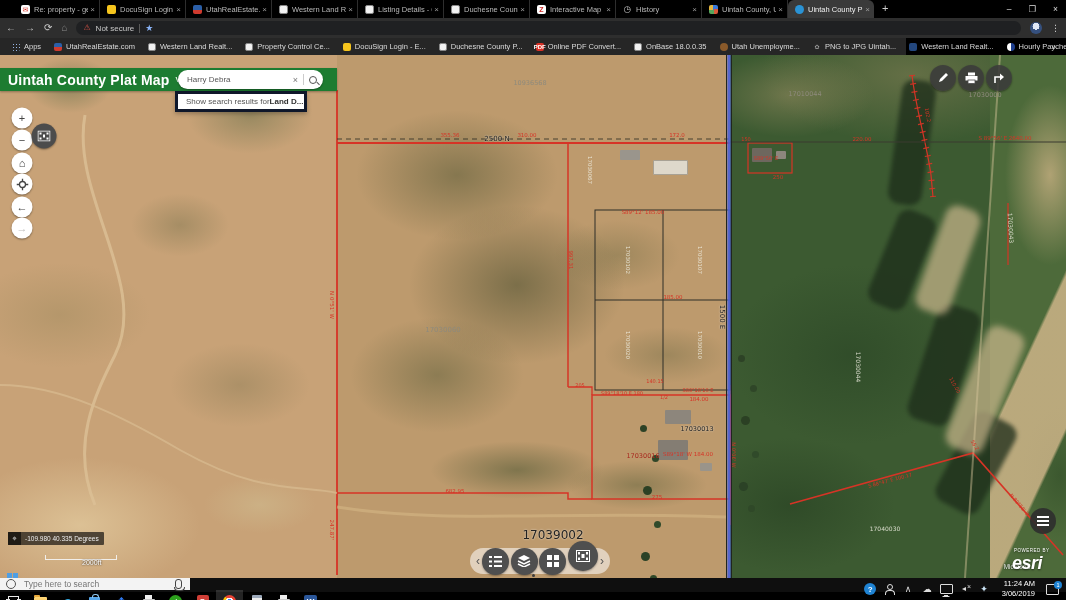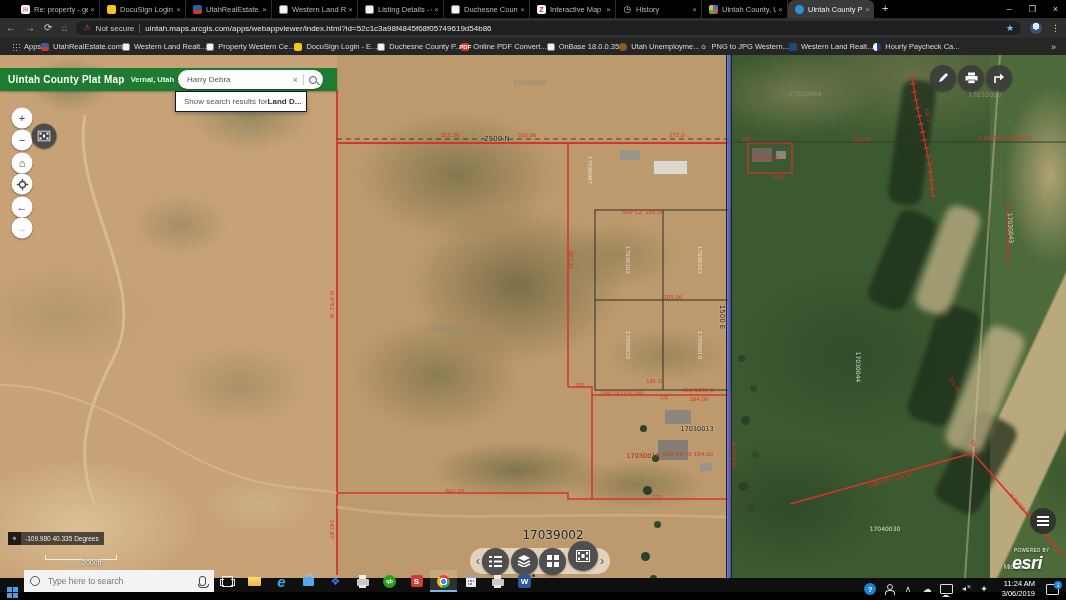--- a/index.html
+++ b/index.html
@@ -40,22 +40,22 @@
         padding:0 7px;gap:5px;}
   #warn-tri{color:#d65246;font-size:8px;line-height:1;}
   #not-secure{color:#c7c7c7;font-size:8px;}
   .addr-sep{width:1px;height:9px;background:#5a5a5a;}
   #url{color:#e6e6e6;font-size:8px;white-space:nowrap;overflow:hidden;flex:1;}
   #star{color:#8ab4f8;font-size:9px;}
   #avatar{width:12px;height:12px;border-radius:50%;background:radial-gradient(circle at 50% 35%,#dfe7f5 0 35%,#35507e 36%);}
   #menu-dots{color:#cfcfcf;font-size:9px;letter-spacing:0;}
 
   
-  #bookmarks{position:absolute;left:0;top:38px;width:1066px;height:17px;background:#262626;
-             display:flex;align-items:center;padding-left:12px;box-sizing:border-box;}
+  #bookmarks{position:absolute;left:0;top:38px;width:906px;height:17px;background:#262626;
+             display:flex;align-items:center;padding-left:12px;box-sizing:border-box;gap:13px;}
   .bk{display:flex;align-items:center;gap:4px;color:#dadada;font-size:7.5px;white-space:nowrap;}
   .bk .fav{width:8px;height:8px;font-size:6px;}
   .fav-apps-grid{background-image:radial-gradient(circle,#9ab8e8 0.8px,transparent 0.9px);
                  background-size:3px 3px;background-position:0 0;}
   .fav-pdf{background:#d93025;color:#fff;font-size:3.5px;}
   .fav-utah-blue{background:#8a5a2a;border-radius:50%;}
   .fav-png{background:transparent;color:#9a9a9a;font-size:8px;}
   .fav-western{background:#23477e;}
   .fav-paycheck{background:linear-gradient(90deg,#fff 50%,#1d3e8f 0);border-radius:50%;}
   #bk-overflow{position:absolute;right:10px;color:#cfcfcf;font-size:9px;}
@@ -97,32 +97,32 @@
   .ml{position:absolute;font-family:"DejaVu Sans",sans-serif;white-space:nowrap;}
   .ml.red{color:#d63426;}
   .ml.dred{color:#a8281e;}
   .ml.gray{color:#8e8a7c;}
   .ml.white{color:rgba(240,238,226,.85);}
   .ml.black{color:#222;text-shadow:0 0 2px rgba(255,255,255,.75);}
 
   
   #app-header{left:0;top:13px;width:337px;height:23px;background:#1d7c31;display:flex;
               align-items:center;padding-left:8px;box-sizing:border-box;box-shadow:0 1px 2px rgba(0,0,0,.3);}
-  #app-title{color:#fff;font-weight:bold;font-size:10px;letter-spacing:.2px;}
+  #app-title{color:#fff;font-weight:bold;font-size:14px;letter-spacing:.2px;}
   #app-sub{color:#eaf4ea;font-size:7.5px;margin-left:6px;font-weight:bold;}
   #searchbox{left:178px;top:15px;width:145px;height:19px;background:#fff;border-radius:10px;
              display:flex;align-items:center;padding:0 6px 0 9px;box-sizing:border-box;box-shadow:0 1px 2px rgba(0,0,0,.35);}
   #search-input{flex:1;border:none;outline:none;font-size:8px;color:#555;background:transparent;
                 font-family:"Liberation Sans",sans-serif;padding:0;min-width:0;}
   #search-clear{color:#777;font-size:9px;margin-right:5px;}
   .vsep{width:1px;height:11px;background:#ccc;margin-right:5px;}
   .mag{width:6px;height:6px;border:1.4px solid #555;border-radius:50%;position:relative;flex:none;}
   .mag::after{content:"";position:absolute;width:4px;height:1.4px;background:#555;
               transform:rotate(45deg);right:-3.5px;bottom:-1.5px;}
-  #suggestion{left:175px;top:36px;width:132px;height:21px;background:#fff;border:1px solid #0f172a;
+  #suggestion{left:175px;top:36px;width:132px;height:21px;background:#fff;border:3px solid #0f172a;
               box-shadow:0 2px 4px rgba(0,0,0,.25);display:flex;align-items:center;
               padding-left:8px;box-sizing:border-box;font-size:8px;color:#555;white-space:nowrap;overflow:hidden;}
   #suggestion b{color:#333;}
 
   
   .mbtn{position:absolute;width:21px;height:21px;border-radius:50%;background:#fff;
         box-shadow:0 1px 2px rgba(0,0,0,.4);display:flex;align-items:center;justify-content:center;
         color:#444;font-size:11px;line-height:1;transform:translate(-50%,-50%);}
   .mbtn.disabled{color:#bdbdbd;}
   .mbtn.dark{background:#4c4c4c;color:#fff;}
@@ -153,21 +153,21 @@
   
   #legend-fab{left:1030px;top:453px;width:26px;height:26px;border-radius:50%;background:rgba(45,45,45,.9);
               display:flex;align-items:center;justify-content:center;}
   #attribution{left:960px;top:508px;width:70px;color:#fff;font-size:6.5px;opacity:.85;text-shadow:0 0 2px #000;text-align:right;}
   #esri{left:1012px;top:494px;color:#fff;text-shadow:0 1px 2px rgba(0,0,0,.6);line-height:1;}
   #esri .pb{font-size:4.5px;letter-spacing:.5px;display:block;margin-left:2px;}
   #esri .brand{font-size:18px;font-weight:bold;font-style:italic;letter-spacing:-.5px;}
 
   
   #taskbar{position:absolute;left:0;top:578px;width:1066px;height:14px;background:#0f0f0f;
-           display:flex;align-items:flex-end;}
+           display:flex;align-items:flex-start;flex-direction:column;}
   #start{width:24px;display:flex;align-items:center;justify-content:center;}
   .winlogo{width:5px;height:5px;background:#4f9ee3;box-shadow:6px 0 0 #4f9ee3,0 6px 0 #4f9ee3,6px 6px 0 #4f9ee3;
            margin:-6px 6px 0 0;}
   #tb-search{width:190px;height:22px;background:#f3f3f3;display:flex;align-items:center;
              padding:0 6px;box-sizing:border-box;gap:6px;}
   #cortana{width:10px;height:10px;border-radius:50%;border:1.6px solid #555;box-sizing:border-box;flex:none;}
   #tb-search input{flex:1;border:none;outline:none;background:transparent;font-size:8.5px;color:#444;
                    font-family:"Liberation Sans",sans-serif;min-width:0;}
   .mic{width:5px;height:8px;border:1px solid #444;border-radius:3px;position:relative;flex:none;margin-right:2px;}
   .mic::after{content:"";position:absolute;left:-2.2px;top:7px;width:9px;height:3px;
@@ -288,21 +288,20 @@
 
 <div id="toolbar">
   <span class="nav-ic">←</span>
   <span class="nav-ic">→</span>
   <span class="nav-ic">⟳</span>
   <span class="nav-ic dim">⌂</span>
   <div id="addr">
     <span id="warn-tri">⚠</span>
     <span id="not-secure">Not secure</span>
     <span class="addr-sep"></span>
-    <span id="url">uintah.maps.arcgis.com/apps/webappviewer/index.html?id=52c1c3a98f4845f68f05749619d54b86</span>
     <span id="star">★</span>
   </div>
   <span id="avatar"></span>
   <span id="menu-dots">⋮</span>
 </div>
 
 <div id="bookmarks">
     <div class="bk">
       <span class="fav fav-apps-grid"></span>
       <span>Apps</span>
@@ -310,21 +309,21 @@
     <div class="bk">
       <span class="fav fav-utahrealestate"></span>
       <span>UtahRealEstate.com</span>
     </div>
     <div class="bk">
       <span class="fav fav-doc"></span>
       <span>Western Land Realt...</span>
     </div>
     <div class="bk">
       <span class="fav fav-doc"></span>
-      <span>Property Western Ce...</span>
+      <span>Property Control Ce...</span>
     </div>
     <div class="bk">
       <span class="fav fav-docusign"></span>
       <span>DocuSign Login - E...</span>
     </div>
     <div class="bk">
       <span class="fav fav-doc"></span>
       <span>Duchesne County P...</span>
     </div>
     <div class="bk">
@@ -334,21 +333,21 @@
     <div class="bk">
       <span class="fav fav-doc"></span>
       <span>OnBase 18.0.0.35</span>
     </div>
     <div class="bk">
       <span class="fav fav-utah-blue"></span>
       <span>Utah Unemployme...</span>
     </div>
     <div class="bk">
       <span class="fav fav-png">✿</span>
-      <span>PNG to JPG Western...</span>
+      <span>PNG to JPG Uintah...</span>
     </div>
     <div class="bk">
       <span class="fav fav-western"></span>
       <span>Western Land Realt...</span>
     </div>
     <div class="bk">
       <span class="fav fav-paycheck"></span>
       <span>Hourly Paycheck Ca...</span>
     </div>
   </div>

